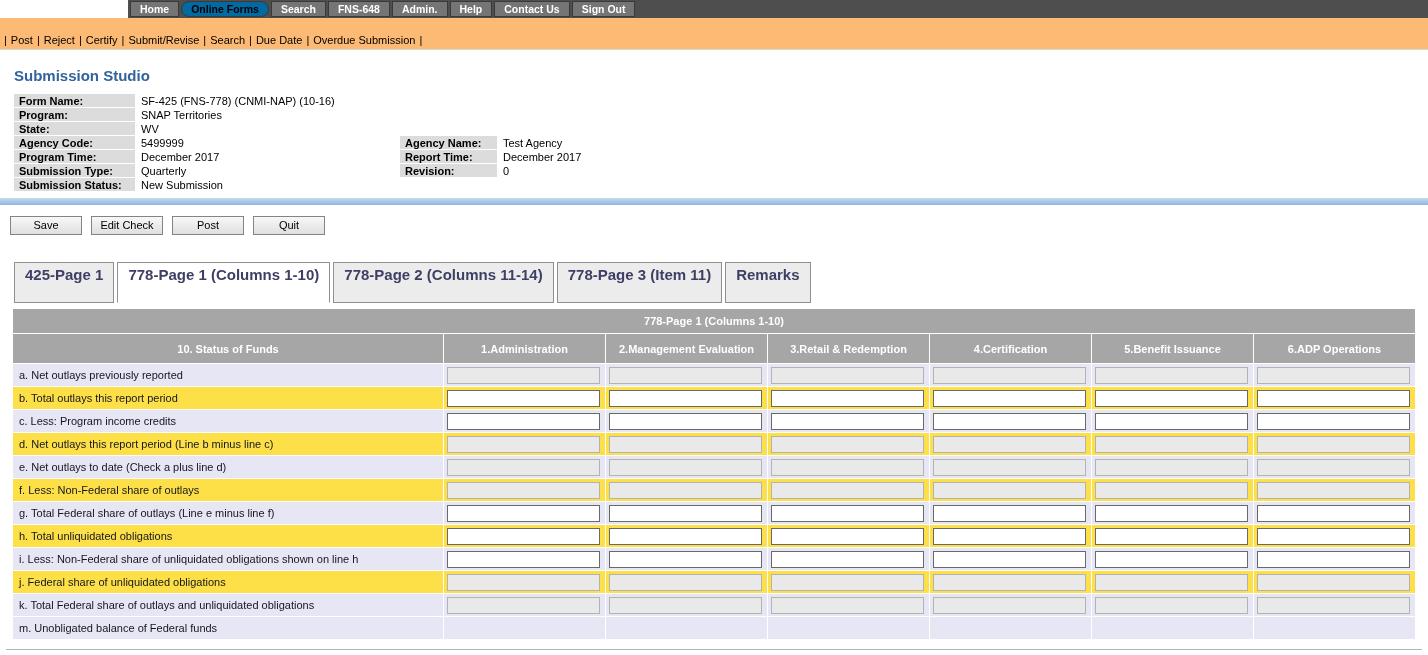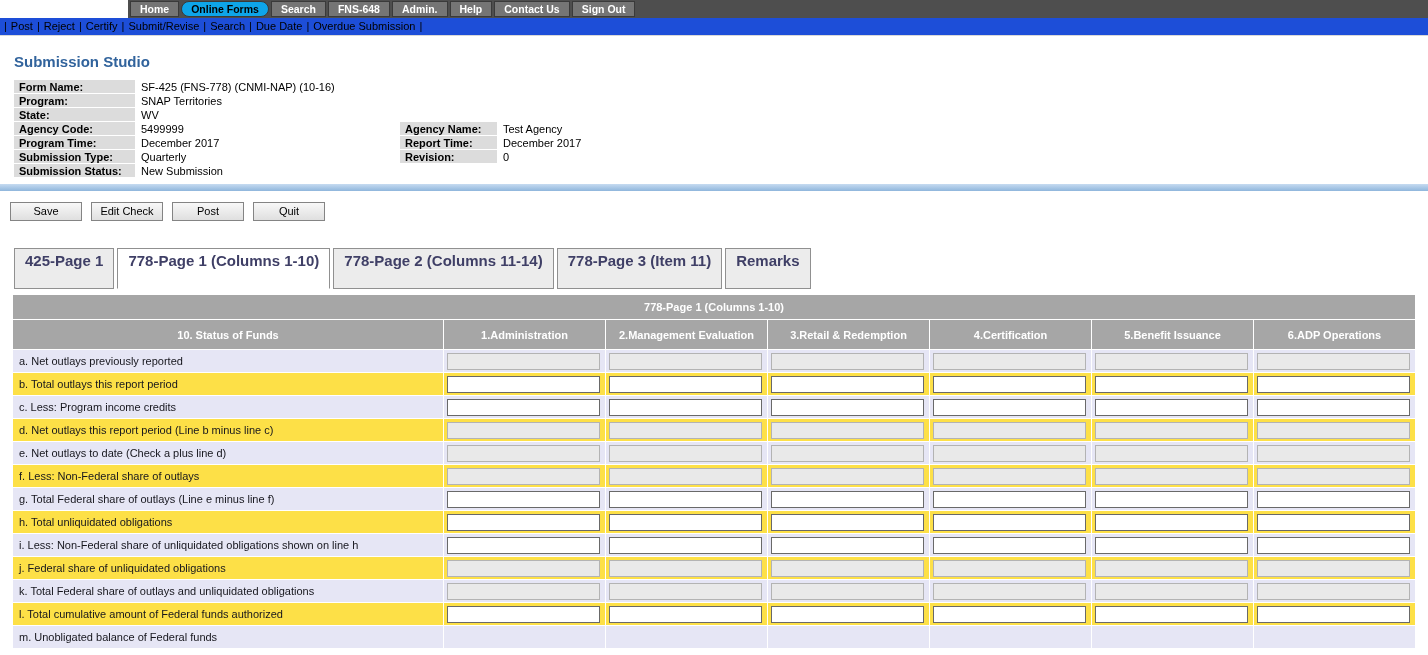--- a/index.html
+++ b/index.html
@@ -12,24 +12,24 @@
 
   
   .topnav { display:flex; height:18px; }
   .topnav-spacer { width:128px; background:#fff; }
   .topnav-strip { flex:1; background:#4e4e4e; display:flex; align-items:stretch; gap:2px; padding:1px 2px; }
   .nav-item {
     background:#757575; color:#fff; font-weight:bold; font-size:10.5px;
     padding:1px 9px 0 9px; border:1px solid #3a3a3a; line-height:13px;
     cursor:pointer; white-space:nowrap;
   }
-  .nav-item.active { background:#0ea5e9; color:#000;border-radius:8px; }
-
-  
-  .actionbar { padding:2px 4px 3px 4px; border-bottom:1px solid #d8d8d8; background:#1d4ed8; white-space:nowrap; }
+  .nav-item.active { background:#0369a1; color:#000;border-radius:8px; }
+
+  
+  .actionbar { padding:16px 4px 3px 4px; border-bottom:1px solid #d8d8d8; background:#fdba74; white-space:nowrap; }
   .action-link { cursor:pointer; padding:0 4px; }
   .action-sep { color:#000; }
 
   
   .page-title { font-size:15px; font-weight:bold; color:#31639c; margin:17px 0 9px 14px; }
 
   
   .details { border-collapse:separate; border-spacing:1px; margin-left:13px; }
   .details td { font-size:11px; padding:0 5px; height:13px; white-space:nowrap; vertical-align:middle; }
   .details td.lbl { background:#dcdcdc; font-weight:bold; }
@@ -416,41 +416,20 @@
         <td class="input-cell">
           <input type="text" disabled="" style="">
         </td>
         <td class="input-cell">
           <input type="text" disabled="" style="">
         </td>
         <td class="input-cell">
           <input type="text" disabled="" style="">
         </td>
       </tr>
-      <tr class="plain">
-        <td class="row-label">l. Total cumulative amount of Federal funds authorized</td>
-        <td class="input-cell">
-          <input type="text" style="">
-        </td>
-        <td class="input-cell">
-          <input type="text" style="">
-        </td>
-        <td class="input-cell">
-          <input type="text" style="">
-        </td>
-        <td class="input-cell">
-          <input type="text" style="">
-        </td>
-        <td class="input-cell">
-          <input type="text" style="">
-        </td>
-        <td class="input-cell">
-          <input type="text" style="">
-        </td>
-      </tr>
       <tr class="alt">
         <td class="row-label">m. Unobligated balance of Federal funds</td>
         <td class="input-cell"></td>
         <td class="input-cell"></td>
         <td class="input-cell"></td>
         <td class="input-cell"></td>
         <td class="input-cell"></td>
         <td class="input-cell"></td>
       </tr>
     </tbody>

